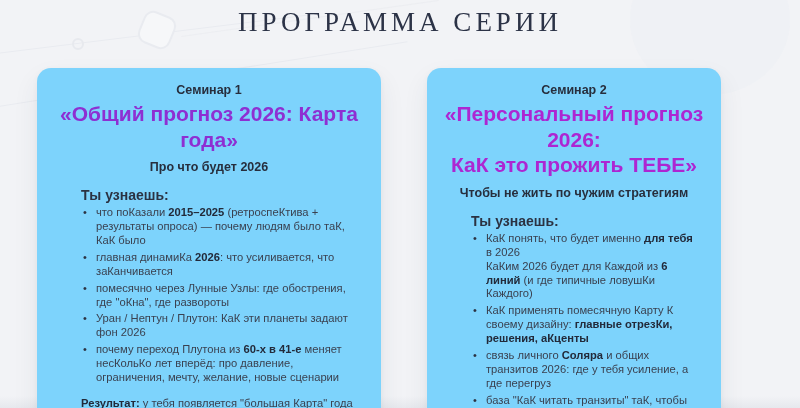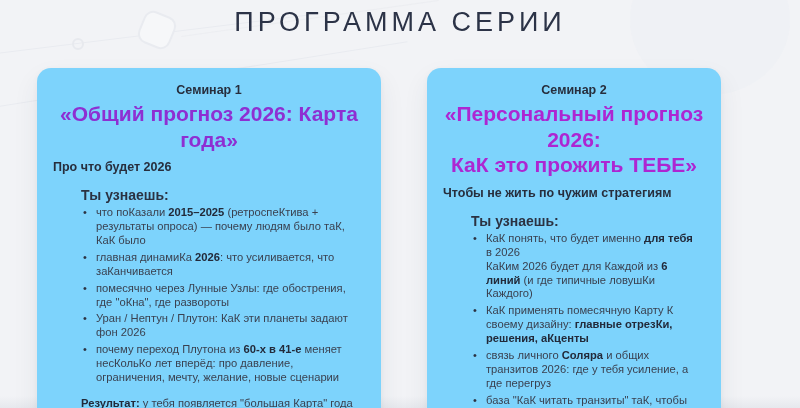--- a/index.html
+++ b/index.html
@@ -40,21 +40,21 @@
   .decor-line-4 { left: -30px; top: 390px; width: 300px; transform: rotate(-6deg); opacity: .6; }
   .bottom-edge {
     position: absolute; left: 0; bottom: 0; width: 100%; height: 12px;
     background: linear-gradient(#f2f3f6, #e6e8ed);
   }
   
   .page-title {
     position: relative;
     text-align: center;
     margin-top: 7px;
-    font-family: Liberation Sans, sans-serif;
+    font-family: Liberation Serif, serif;
     font-size: 27px;
     font-weight: 500;
     letter-spacing: 4px;
     text-transform: uppercase;
     color: #2c3347;
   }
   
   .card {
     position: absolute;
     top: 68px;
@@ -74,20 +74,21 @@
   }
   .card-title {
     text-align: center;
     margin-top: 4px;
     font-size: 21px;
     font-weight: bold;
     line-height: 1.22;
     white-space: pre-line;
   }
   .card-subtitle {
+    text-align: center;
     margin-top: 8px;
     font-size: 12.5px;
     font-weight: bold;
     color: #272e3d;
   }
   .card-body { padding: 0 4px 0 28px; }
   .card-lead {
     margin-top: 13px;
     font-size: 14px;
     font-weight: bold;

